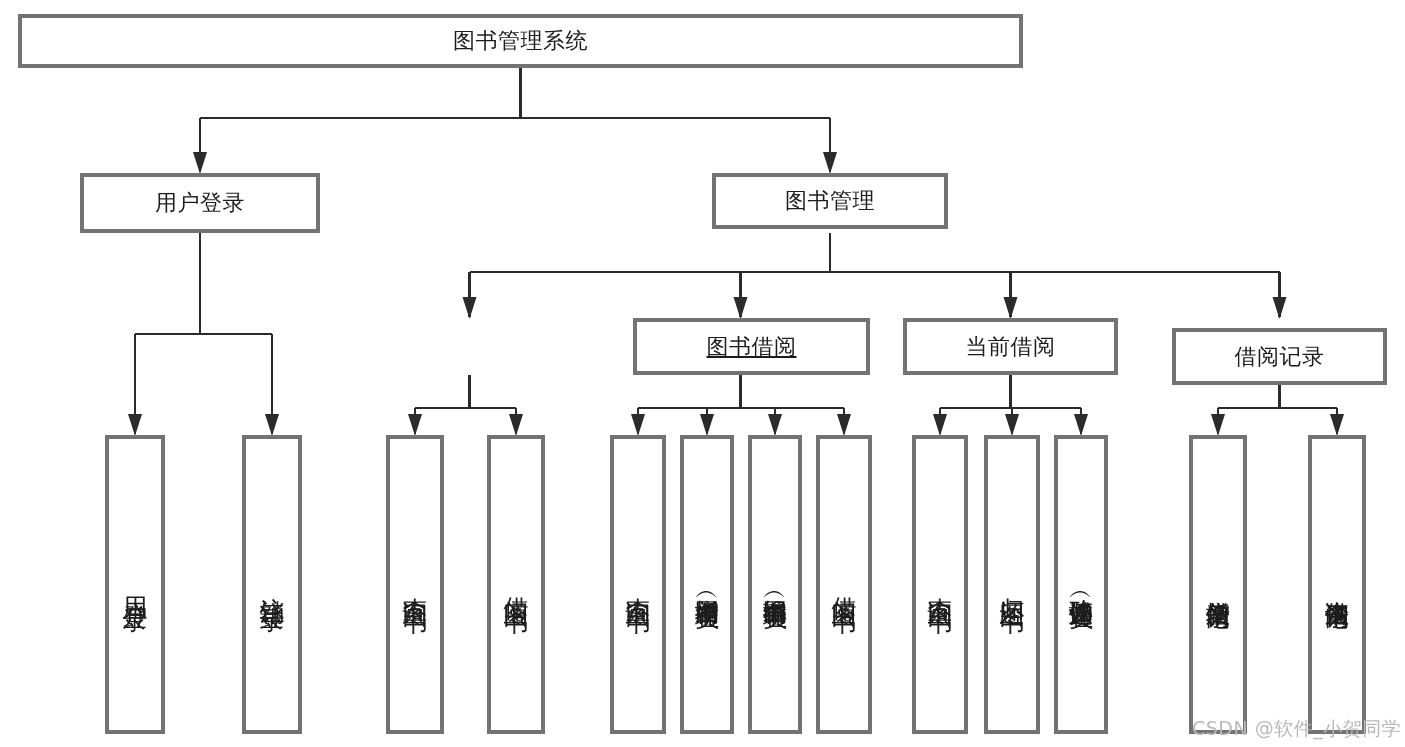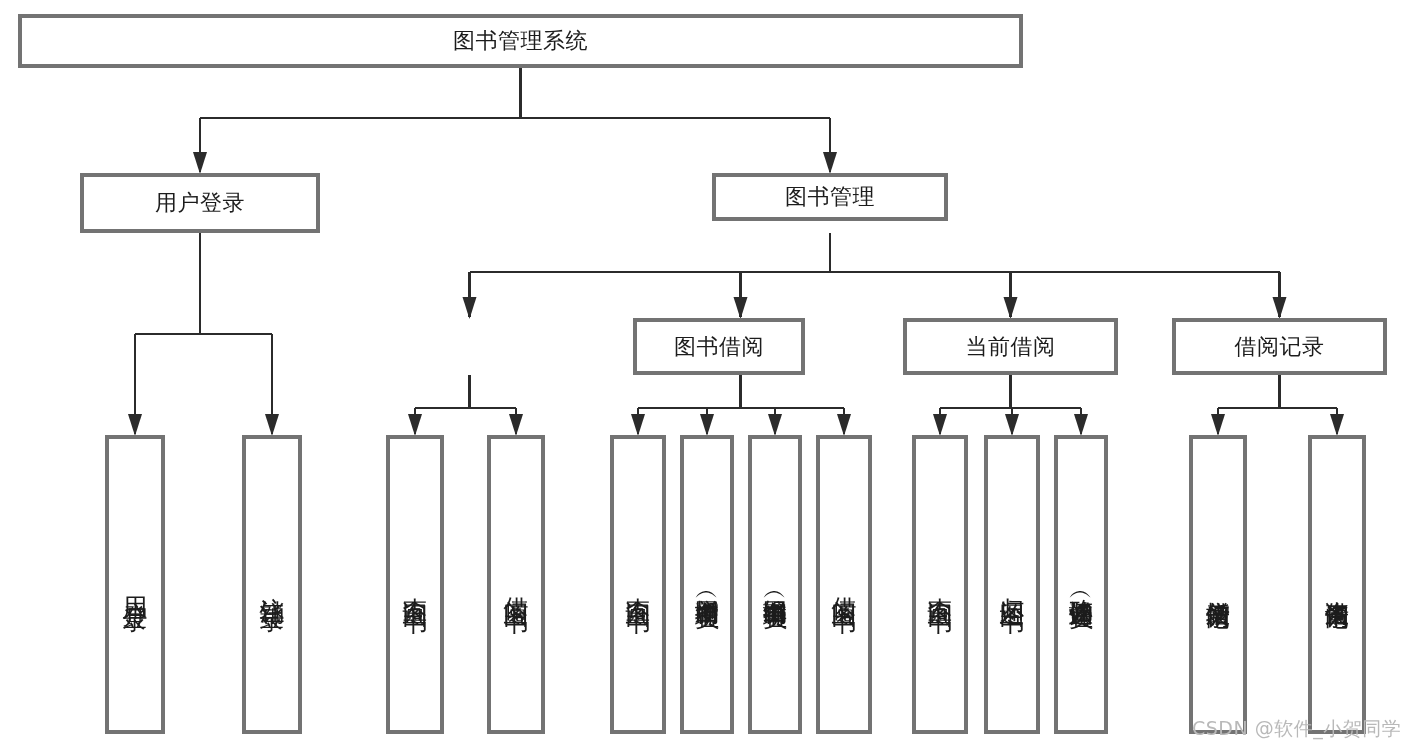--- a/index.html
+++ b/index.html
@@ -133,34 +133,34 @@
     </svg>
 
   <div class="node horiz" style="left: 18px; top: 14px; width: 1005px; height: 54px;">
     <span class="node-label">图书管理系统</span>
   </div>
 
   <div class="node horiz" style="left: 80px; top: 173px; width: 240px; height: 60px;">
     <span class="node-label">用户登录</span>
   </div>
 
-  <div class="node horiz" style="left: 712px; top: 173px; width: 236px; height: 48px;">
+  <div class="node horiz" style="left: 712px; top: 173px; width: 236px; height: 56px;">
     <span class="node-label">图书管理</span>
   </div>
 
 
-  <div class="node horiz" style="left: 633px; top: 318px; width: 172px; height: 57px;">
+  <div class="node horiz" style="left: 633px; top: 318px; width: 237px; height: 57px; text-decoration: underline;">
     <span class="node-label">图书借阅</span>
   </div>
 
   <div class="node horiz" style="left: 903px; top: 318px; width: 215px; height: 57px;">
     <span class="node-label">当前借阅</span>
   </div>
 
-  <div class="node horiz" style="left: 1172px; top: 318px; width: 215px; height: 57px;">
+  <div class="node horiz" style="left: 1172px; top: 328px; width: 215px; height: 57px;">
     <span class="node-label">借阅记录</span>
   </div>
 
   <div class="node vert" style="left: 105px; top: 435px; width: 60px; height: 299px;">
     <span class="node-label">用户登录</span>
   </div>
 
   <div class="node vert" style="left: 242px; top: 435px; width: 60px; height: 299px;">
     <span class="node-label">注销登录</span>
   </div>

